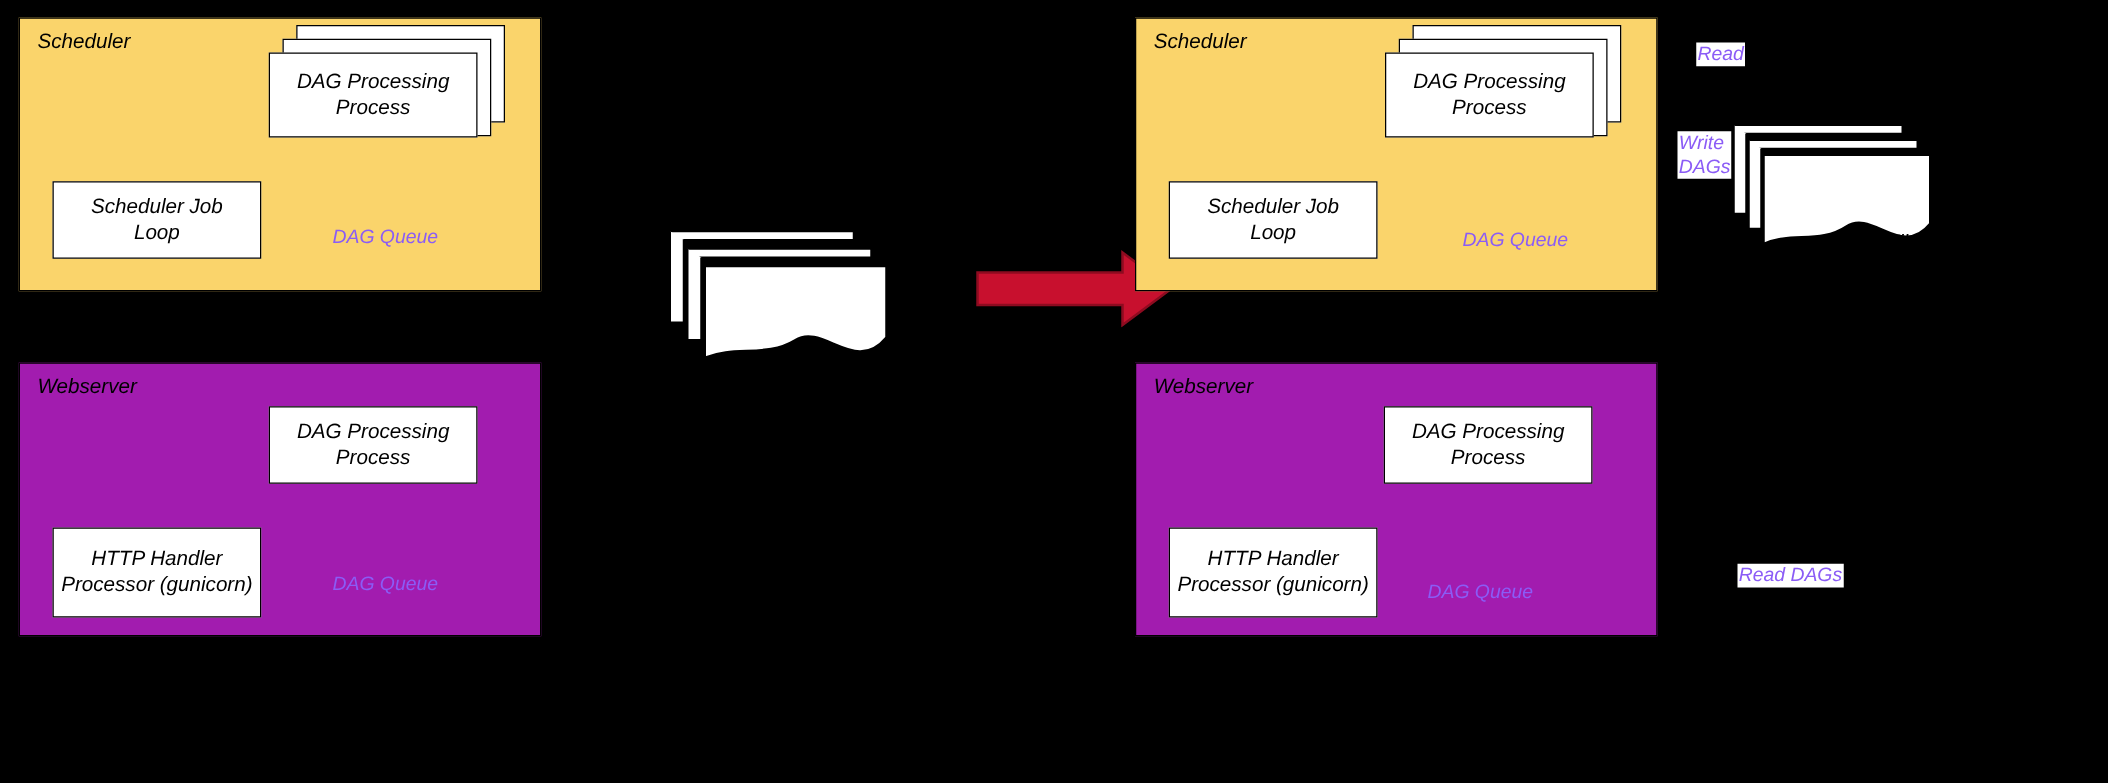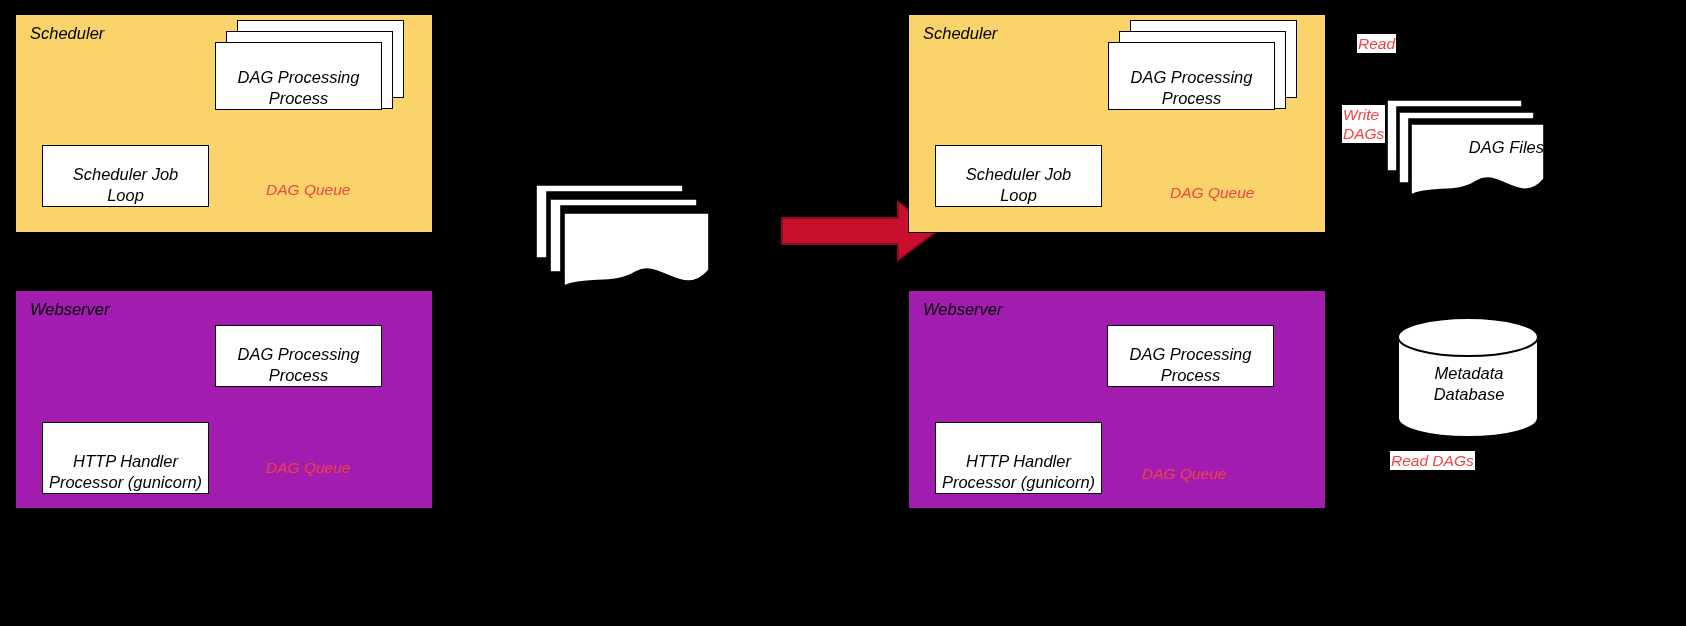--- a/index.html
+++ b/index.html
@@ -16,51 +16,52 @@
   .panel-scheduler{background:#FAD46B;}
   .panel-webserver{background:#a21caf;}
   .panel-title{
     position:absolute;left:14px;top:8px;font-size:16.5px;line-height:20px;
     white-space:nowrap;
   }
 
   
   .box{
     position:absolute;box-sizing:border-box;background:#fff;border:1px solid #000;
-    display:flex;align-items:flex-end;justify-content:center;text-align:center;
+    display:flex;align-items:center;justify-content:center;text-align:center;
     font-size:16.5px;line-height:21px;
   }
   .box span{display:block;white-space:pre-line;}
   .box-overflow span{white-space:pre-line;width:200px;}
 
   
   .stackpg{position:absolute;}
   .stackpg .sheet{
     position:absolute;box-sizing:border-box;background:#fff;border:1px solid #000;
   }
 
   
   .elabel{
     position:absolute;font-size:15.5px;line-height:19px;white-space:pre-line;
-    color:#ef4444;
+    color:#8b5cf6;
   }
   .elabel.boxed{background:#fff;padding:0 1px;}
 
   
   .docstack{position:absolute;}
 
   
   .db{position:absolute;}
   .db-text{
     position:absolute;width:100%;text-align:center;font-size:16.5px;line-height:21px;
     white-space:pre-line;
   }
   .doc-text{
     position:absolute;text-align:right;font-size:16.5px;line-height:21px;
     white-space:nowrap;
+    margin-top:47px;
   }
 </style>
 </head>
 <body>
 
 <div class="stage">
 
   <svg class="layer" viewBox="0 0 1686 626">
     <defs>
       <marker id="ah" markerWidth="11" markerHeight="11" refX="10" refY="5.5" orient="auto" markerUnits="userSpaceOnUse">
@@ -184,28 +185,20 @@
       <path d="M3,5 V76 H13 V12" fill="#fff" stroke="#000" stroke-width="1.6"></path>
       <path d="M15,17 H150 V24 H15 Z" fill="#fff" stroke="#000" stroke-width="1.6"></path>
       <path d="M15,17 V88 H25 V24" fill="#fff" stroke="#000" stroke-width="1.6"></path>
       <path d="M27,29 H160 V84
                C137,112 114,72 93,86
                C72,100 49,90 27,100 Z" fill="#fff" stroke="#000" stroke-width="1.6"></path>
     </svg>
     <div class="doc-text" style="left:27px;top:42px;width:133px;">DAG Files</div>
   </div>
 
-  <div class="db" style="left:1395px;top:315px;width:148px;height:125px;">
-    <svg width="148" height="125" viewBox="0 0 148 125">
-      <path d="M3,22 V103 C3,114 35,122 73,122 C111,122 143,114 143,103 V22 Z" fill="#fff" stroke="#000" stroke-width="2"></path>
-      <ellipse cx="73" cy="22" rx="70" ry="19" fill="#fff" stroke="#000" stroke-width="2"></ellipse>
-    </svg>
-    <div class="db-text" style="left:0;top:48px;">Metadata
-Database</div>
-  </div>
 
   <div class="elabel boxed" style="left:1357px;top:34px;">Read</div>
 
   <div class="elabel boxed" style="left:1330px;top:105px;margin-left:12px;">Write
 DAGs</div>
 
   <div class="elabel boxed" style="left:1390px;top:451px;">Read DAGs</div>
 
 </div>
 

